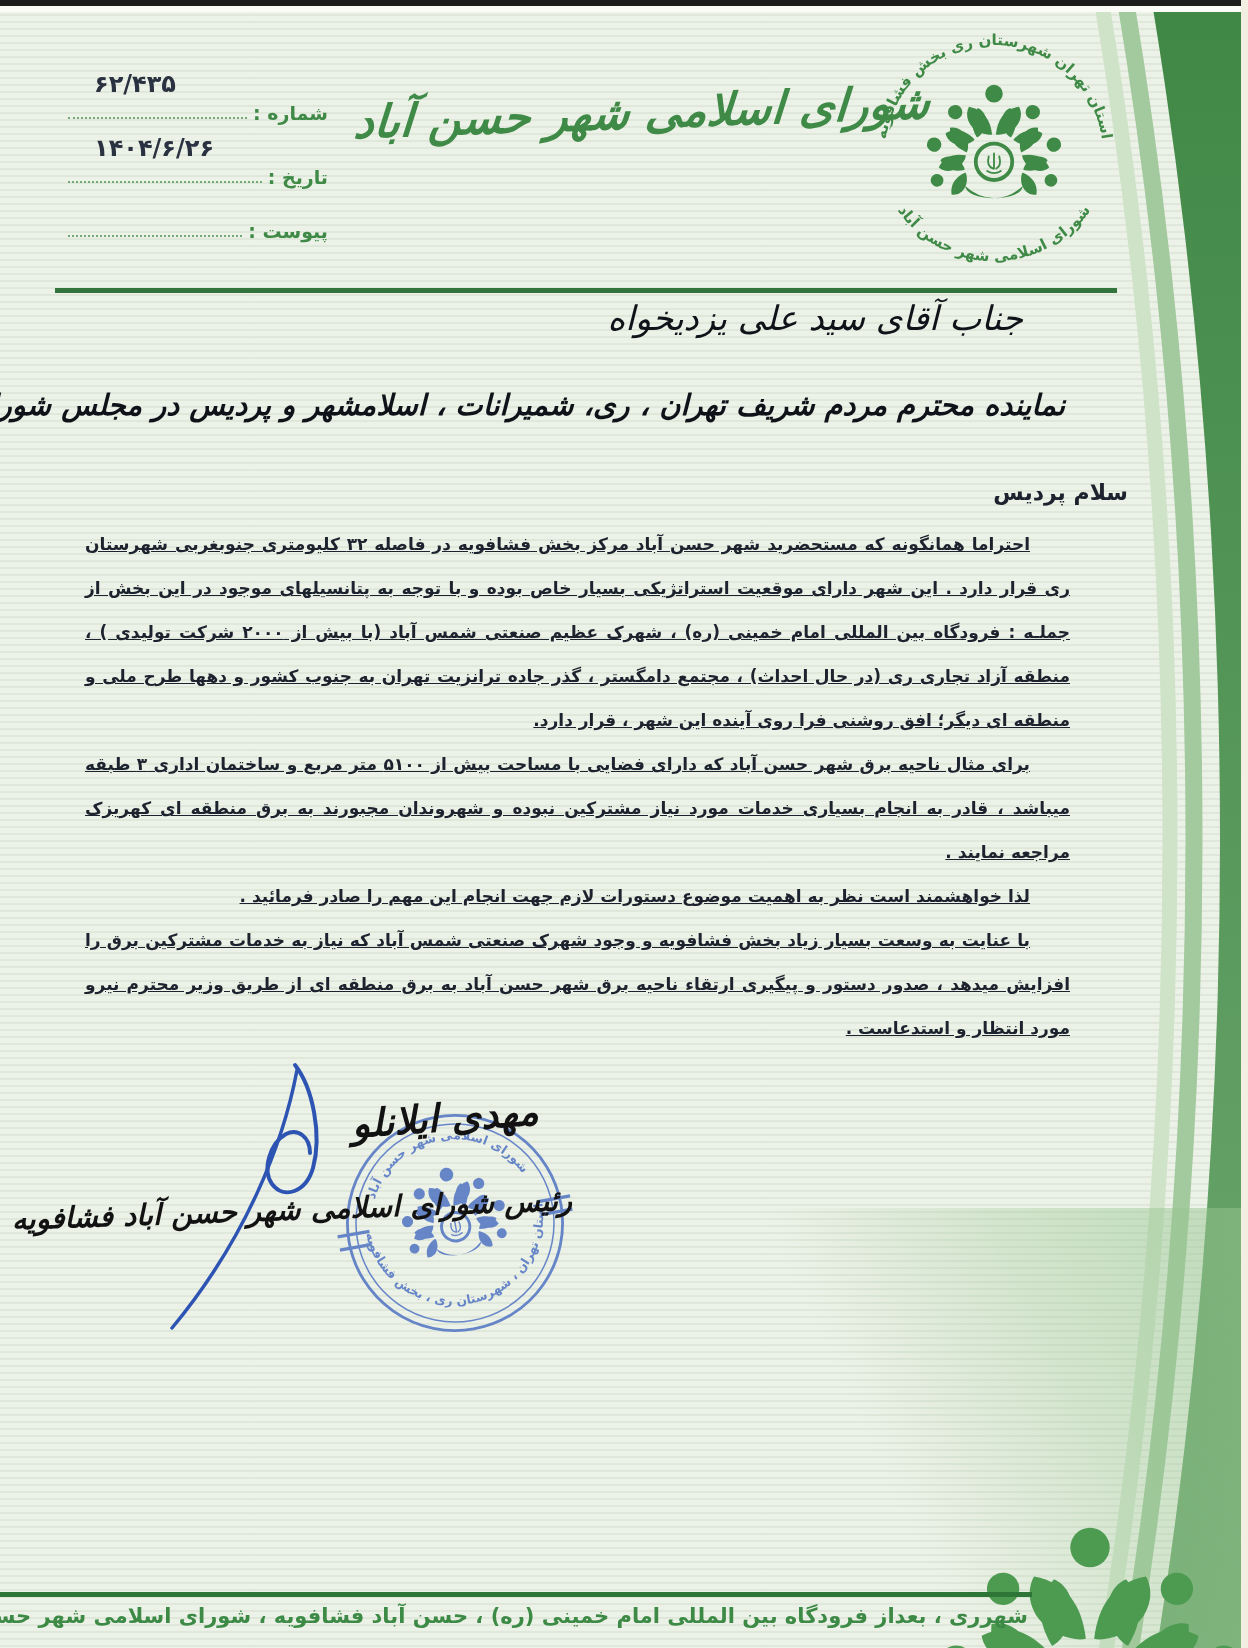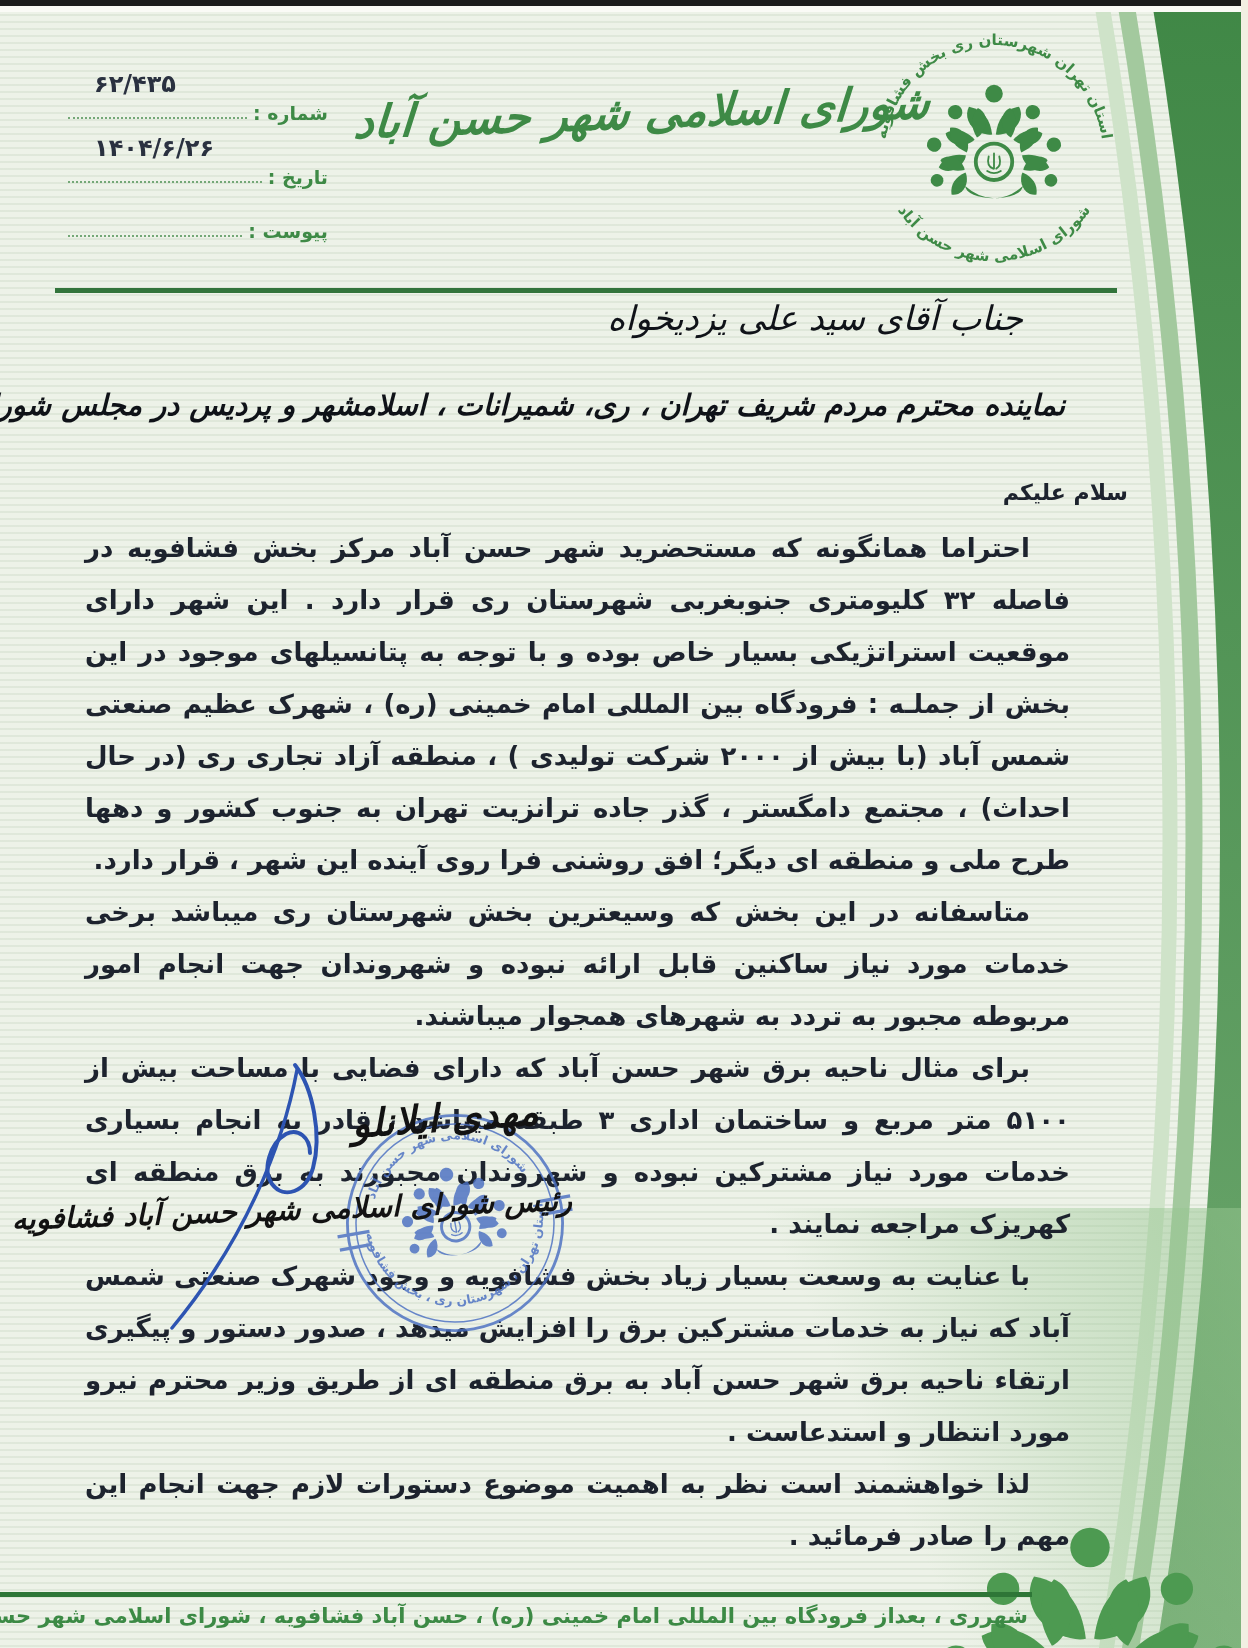--- a/index.html
+++ b/index.html
@@ -46,22 +46,22 @@
   .divider{left:55px; top:288px; width:1062px; height:5px; background:#32743b; z-index:4;}
 
   
   .rcpt1{right:225px; top:298px; z-index:4; color:#0f1218; font-size:34px; font-weight:normal; font-style:italic; white-space:nowrap;text-align:center;}
   .rcpt2{right:183px; top:388px; z-index:4; color:#0f1218; font-size:29px; font-weight:bold; font-style:italic; white-space:nowrap;}
 
   
   .salutation{right:120px; top:480px; z-index:4; color:#1d232e; font-size:22px; font-weight:bold;}
   .body-block{
     right:178px; top:522px; width:985px; z-index:3;
-    direction:rtl; color:#1d232e; font-size:26px; font-weight:bold;
-    line-height:52px; text-align:justify;
+    direction:rtl; color:#1d232e; font-size:17px; font-weight:bold;
+    line-height:44px; text-align:justify;text-decoration:underline;
   }
   .body-block p{margin:0; text-indent:40px;}
   .closing{margin:0 15px 0 0; font-weight:bold;}
 
   
   .stamp{left:336px; top:1104px; width:238px; height:238px; z-index:4; transform:rotate(-10deg); opacity:0.82;}
   .stamp-arc{font-size:13px; font-weight:bold; letter-spacing:0.5px;}
   .sig-svg{left:100px; top:1040px; width:520px; height:300px; z-index:6;}
   .sig-name{left:325px; top:1096px; width:240px; z-index:6; text-align:center;
     color:#121212; font-size:38px; font-weight:bold; font-style:italic; transform:rotate(-4deg); white-space:nowrap;}
@@ -160,27 +160,26 @@
     <text class="arc-text" fill="currentColor" text-anchor="middle">
       <textPath href="#arcB" startOffset="50%">شورای اسلامی شهر حسن آباد</textPath>
     </text>
   </svg>
 
   <div class="abs divider"></div>
 
   <div class="abs rcpt1">جناب آقای سید علی یزدیخواه</div>
   <div class="abs rcpt2">نماینده محترم مردم شریف تهران ، ری، شمیرانات ، اسلامشهر و پردیس در مجلس شورای اسلامی</div>
 
-  <div class="abs salutation">سلام علیکم</div>
+  <div class="abs salutation">سلام پردیس</div>
   <div class="abs body-block">
     <p>احتراما همانگونه که مستحضرید شهر حسن آباد مرکز بخش فشافویه در فاصله ۳۲ کلیومتری جنوبغربی شهرستان ری قرار دارد . این شهر دارای موقعیت استراتژیکی بسیار خاص بوده و با توجه به پتانسیلهای موجود در این بخش از جملـه : فرودگاه بین المللی امام خمینی (ره) ، شهرک عظیم صنعتی شمس آباد (با بیش از ۲۰۰۰ شرکت تولیدی ) ، منطقه آزاد تجاری ری (در حال احداث) ، مجتمع دامگستر ، گذر جاده ترانزیت تهران به جنوب کشور و دهها طرح ملی و منطقه ای دیگر؛ افق روشنی فرا روی آینده این شهر ، قرار دارد.</p>
-    <p>متاسفانه در این بخش که وسیعترین بخش شهرستان ری میباشد برخی خدمات مورد نیاز ساکنین قابل ارائه نبوده و شهروندان جهت انجام امور مربوطه مجبور به تردد به شهرهای همجوار میباشند.</p>
     <p>برای مثال ناحیه برق شهر حسن آباد که دارای فضایی با مساحت بیش از ۵۱۰۰ متر مربع و ساختمان اداری ۳ طبقه میباشد ، قادر به انجام بسیاری خدمات مورد نیاز مشترکین نبوده و شهروندان مجبورند به برق منطقه ای کهریزک مراجعه نمایند .</p>
+    <p>لذا خواهشمند است نظر به اهمیت موضوع دستورات لازم جهت انجام این مهم را صادر فرمائید .</p>
     <p>با عنایت به وسعت بسیار زیاد بخش فشافویه و وجود شهرک صنعتی شمس آباد که نیاز به خدمات مشترکین برق را افزایش میدهد ، صدور دستور و پیگیری ارتقاء ناحیه برق شهر حسن آباد به برق منطقه ای از طریق وزیر محترم نیرو مورد انتظار و استدعاست .</p>
-    <p>لذا خواهشمند است نظر به اهمیت موضوع دستورات لازم جهت انجام این مهم را صادر فرمائید .</p>
   </div>
 
   <svg class="abs stamp" viewBox="-125 -125 250 250" style="color:#4a6fc2">
     <defs>
       <path id="sArcT" d="M -88 0 A 88 88 0 0 1 88 0"></path>
       <path id="sArcB" d="M -94 -8 A 94 94 0 0 0 94 -8"></path>
     </defs>
     <circle r="113" fill="none" stroke="currentColor" stroke-width="3"></circle>
     <circle r="104" fill="none" stroke="currentColor" stroke-width="1.6"></circle>
     <g stroke="currentColor" stroke-width="3.4">

